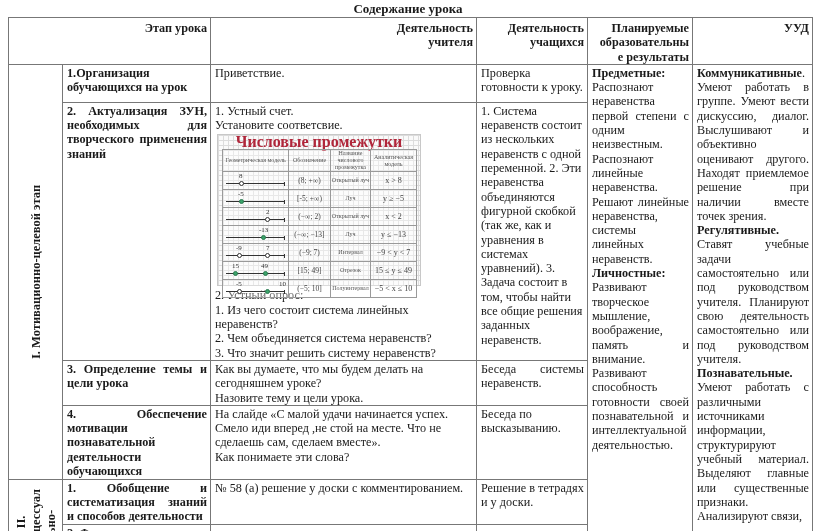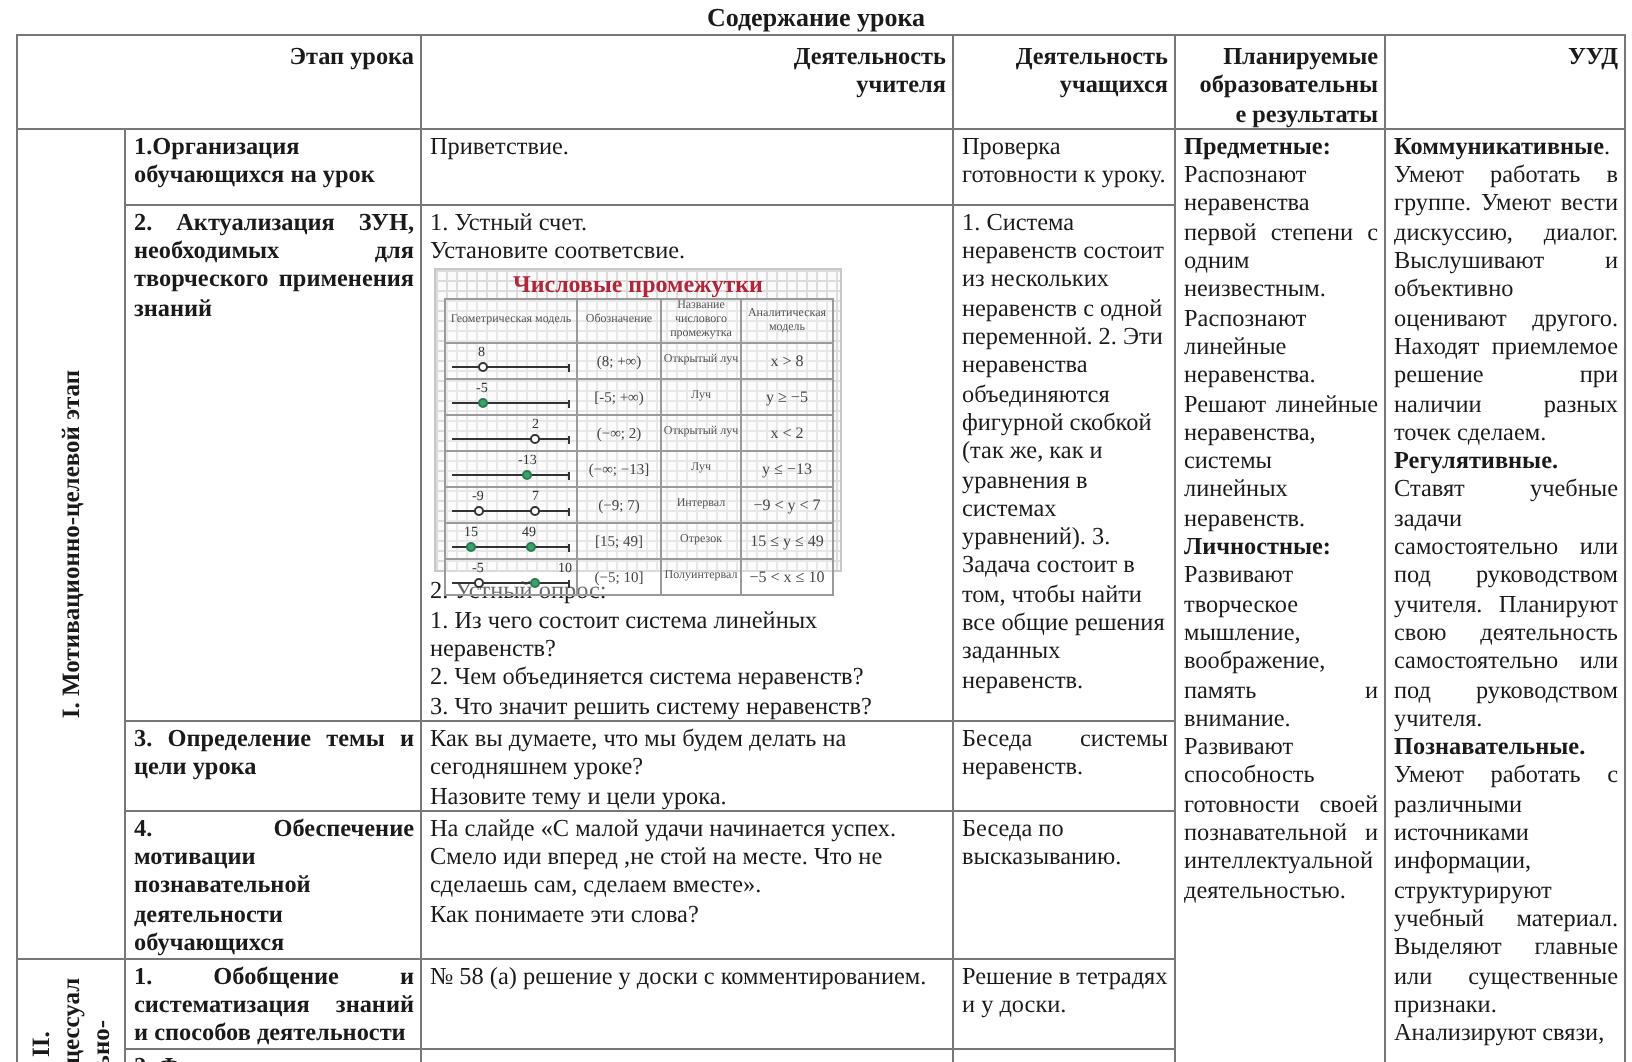--- a/index.html
+++ b/index.html
@@ -40,21 +40,21 @@
       width: 202px; height: 150px; margin: 2px 0 0 2px; position: relative;
       background-color: #fafafa;
       background-image:
         linear-gradient(#dcdcdc 1px, transparent 1px),
         linear-gradient(90deg, #dcdcdc 1px, transparent 1px);
       background-size: 5px 5px;
       border: 1px solid #c8c8c8;
     }
     .fig-title {
       position: absolute; left: 0; top: 1px; width: 100%; text-align: center;
-      color: #b0263a; font-weight: bold; font-size: 12px; line-height: 12px;
+      color: #b0263a; font-weight: bold; font-size: 16px; line-height: 12px;
     }
     .fig table {
       position: absolute; left: 4px; top: 14px; width: 194px;
       border-collapse: collapse; table-layout: fixed;
       font-family: "Liberation Serif", serif; background: rgba(255,255,255,0.35);
     }
     .fig table td, .fig table th {
       border: 1px solid #9a9a9a; padding: 0; text-align: center; vertical-align: middle;
       font-size: 6px; line-height: 7px; color: #555; font-weight: normal; overflow: hidden;
     }
@@ -114,21 +114,21 @@
     <td class="b">1.Организация обучающихся на урок</td>
     <td>Приветствие.</td>
     <td>Проверка готовности к уроку.</td>
     <td rowspan="6" class="just">
       <span class="b">Предметные:</span>
       <span>Распознают неравенства первой степени с одним неизвестным. Распознают линейные неравенства. Решают линейные неравенства, системы линейных неравенств.</span>
       <span class="b">Личностные:</span>
       <span>Развивают творческое мышление, воображение, память и внимание. Развивают способность готовности своей познавательной и интеллектуальной деятельностью.</span>
     </td>
     <td rowspan="6" class="just">
-      <span class="b">Коммуникативные</span><span>. Умеют работать в группе. Умеют вести дискуссию, диалог. Выслушивают и объективно оценивают другого. Находят приемлемое решение при наличии разных точек сделаем.</span>
+      <span class="b">Коммуникативные</span><span>. Умеют работать в группе. Умеют вести дискуссию, диалог. Выслушивают и объективно оценивают другого. Находят приемлемое решение при наличии вместе точек зрения.</span>
       <span class="b line">Регулятивные.</span>
       <span>Ставят учебные задачи самостоятельно или под руководством учителя. Планируют свою деятельность самостоятельно или под руководством учителя.</span>
       <span class="b line">Познавательные.</span>
       <span>Умеют работать с различными источниками информации, структурируют учебный материал. Выделяют главные или существенные признаки. Анализируют связи,</span>
     </td>
   </tr>
 
   <tr style="height:250px">
     <td class="b just">2. Актуализация ЗУН, необходимых для творческого применения знаний</td>
     <td>

